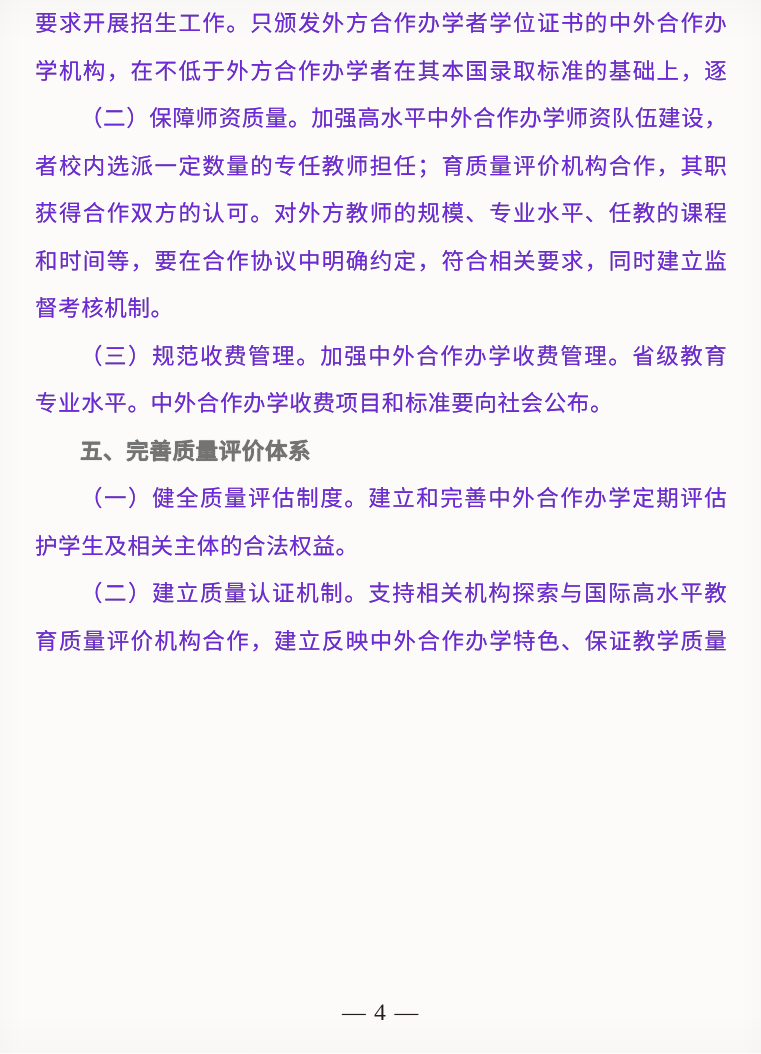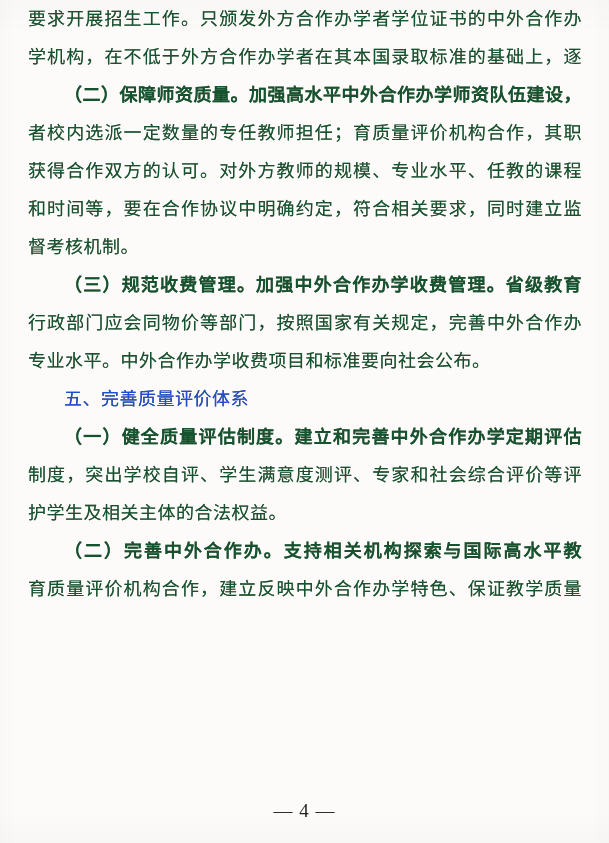--- a/index.html
+++ b/index.html
@@ -32,37 +32,36 @@
     left: 28px;
     top: 0;
     width: 554px;
   }
   .line {
     height: 38px;
     line-height: 38px;
     font-size: 18px;
     letter-spacing: 0.5px;
     white-space: nowrap;
-    color: #14532d;
+    color: #6d28d9;
     text-shadow: 0 0 0.5px rgba(40,34,30,0.55);
   }
   .line.fill {
     white-space: normal;
     text-align: justify;
     text-align-last: justify;
     text-justify: inter-character;
     overflow: hidden;
   }
   .line.indent {
     text-indent: 2em;
-    font-weight: bold;
   }
   .line.heading {
-    font-weight: normal;
-    color: #1d4ed8;
+    font-weight: bold;
+    color: #737373;
     text-shadow: 0 0 0.6px rgba(20,16,12,0.7);
   }
   .page-number {
     position: absolute;
     left: 0;
     top: 798px;
     width: 100%;
     text-align: center;
     font-size: 19px;
     line-height: 26px;
@@ -77,23 +76,21 @@
   <div class="content">
 
   <div class="line fill">要求开展招生工作。只颁发外方合作办学者学位证书的中外合作办</div>
       <div class="line fill">学机构，在不低于外方合作办学者在其本国录取标准的基础上，逐</div>
       <div class="line indent fill">（二）保障师资质量。加强高水平中外合作办学师资队伍建设，</div>
       <div class="line fill">者校内选派一定数量的专任教师担任；育质量评价机构合作，其职</div>
       <div class="line fill">获得合作双方的认可。对外方教师的规模、专业水平、任教的课程</div>
       <div class="line fill">和时间等，要在合作协议中明确约定，符合相关要求，同时建立监</div>
       <div class="line">督考核机制。</div>
       <div class="line indent fill">（三）规范收费管理。加强中外合作办学收费管理。省级教育</div>
-      <div class="line fill">行政部门应会同物价等部门，按照国家有关规定，完善中外合作办</div>
       <div class="line">专业水平。中外合作办学收费项目和标准要向社会公布。</div>
       <div class="line heading indent">五、完善质量评价体系</div>
       <div class="line indent fill">（一）健全质量评估制度。建立和完善中外合作办学定期评估</div>
-      <div class="line fill">制度，突出学校自评、学生满意度测评、专家和社会综合评价等评</div>
       <div class="line">护学生及相关主体的合法权益。</div>
-      <div class="line indent fill">（二）完善中外合作办。支持相关机构探索与国际高水平教</div>
+      <div class="line indent fill">（二）建立质量认证机制。支持相关机构探索与国际高水平教</div>
       <div class="line fill">育质量评价机构合作，建立反映中外合作办学特色、保证教学质量</div>
     </div>
   <div class="page-number">— 4 —</div>
 </div>
 
 </body></html>

